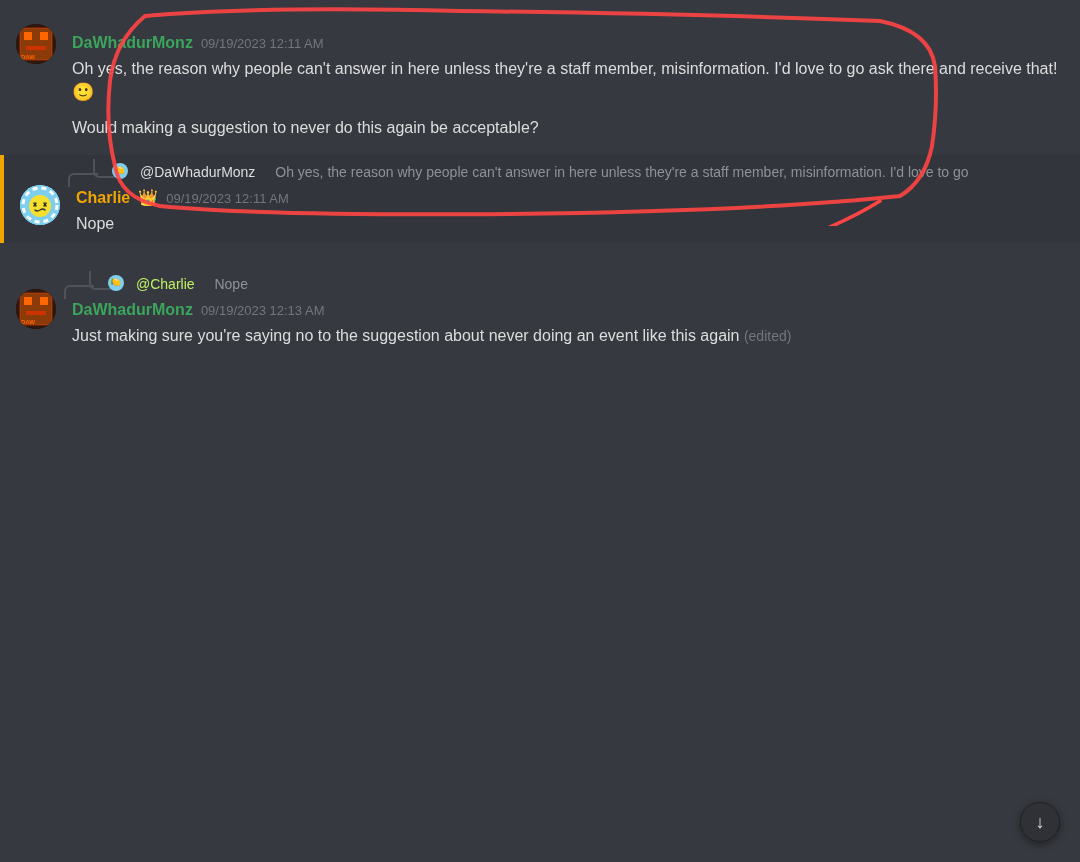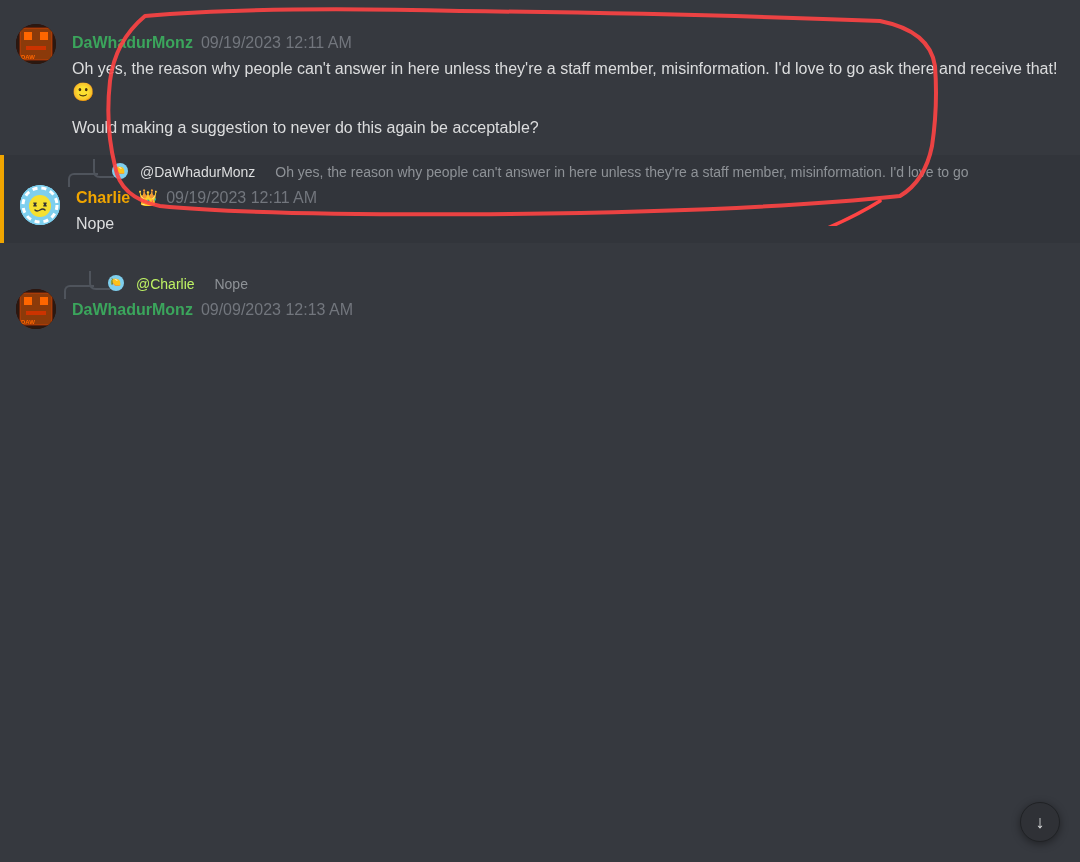--- a/index.html
+++ b/index.html
@@ -97,21 +97,21 @@
     .username.dawhadur-name {
       color: #3ba55c;
     }
 
     .username.charlie-name {
       color: #f0a500;
     }
 
     .timestamp {
       color: #72767d;
-      font-size: 16px;
+      font-size: 13px;
       font-weight: 400;
     }
 
     .message-content {
       color: #dcddde;
       font-size: 16px;
       line-height: 1.375;
     }
 
     .message-content .emoji {
@@ -295,22 +295,26 @@
           <rect x="24" y="8" width="8" height="8" fill="#FF6600"></rect>
           <rect x="10" y="22" width="20" height="4" fill="#CC3300"></rect>
           <rect x="4" y="4" width="32" height="32" fill="none" stroke="#FF4400" stroke-width="1" opacity="0.5"></rect>
           <text x="5" y="35" font-size="6" fill="#FF6600" font-weight="bold">DAW</text>
         </svg>
       </div>
     </div>
 
     <div class="message-header">
       <span class="username dawhadur-name">DaWhadurMonz</span>
-      <span class="timestamp">09/09/2023 12:13 AM</span>
-    </div>
-
+      <span class="timestamp">09/19/2023 12:13 AM</span>
+    </div>
+
+    <div class="message-content">
+      Just making sure you're saying no to the suggestion about never doing an event like this again
+      <span style="color:#72767d; font-size:14px;">(edited)</span>
+    </div>
   </div>
 
 </div>
 
 <div class="scroll-to-bottom">
   <span>↓</span>
 </div>
 
 </body></html>

